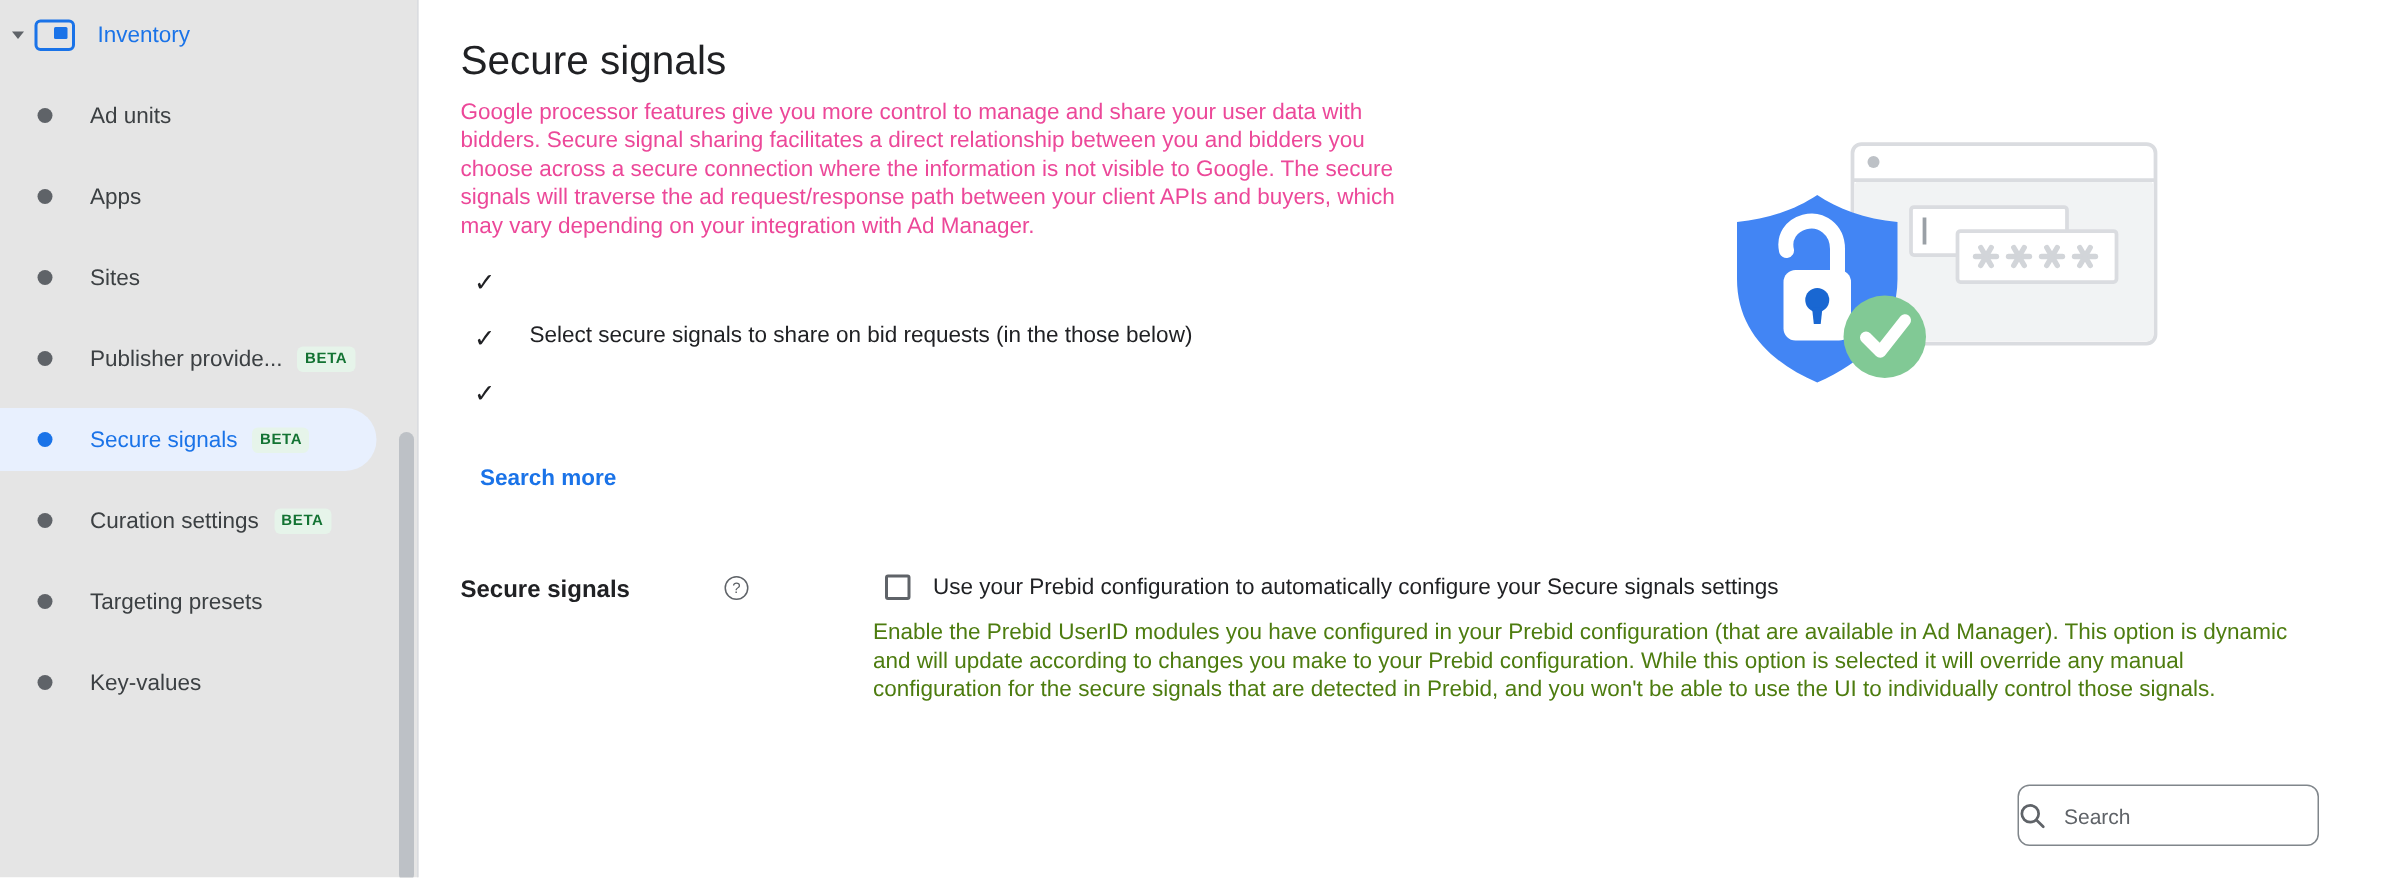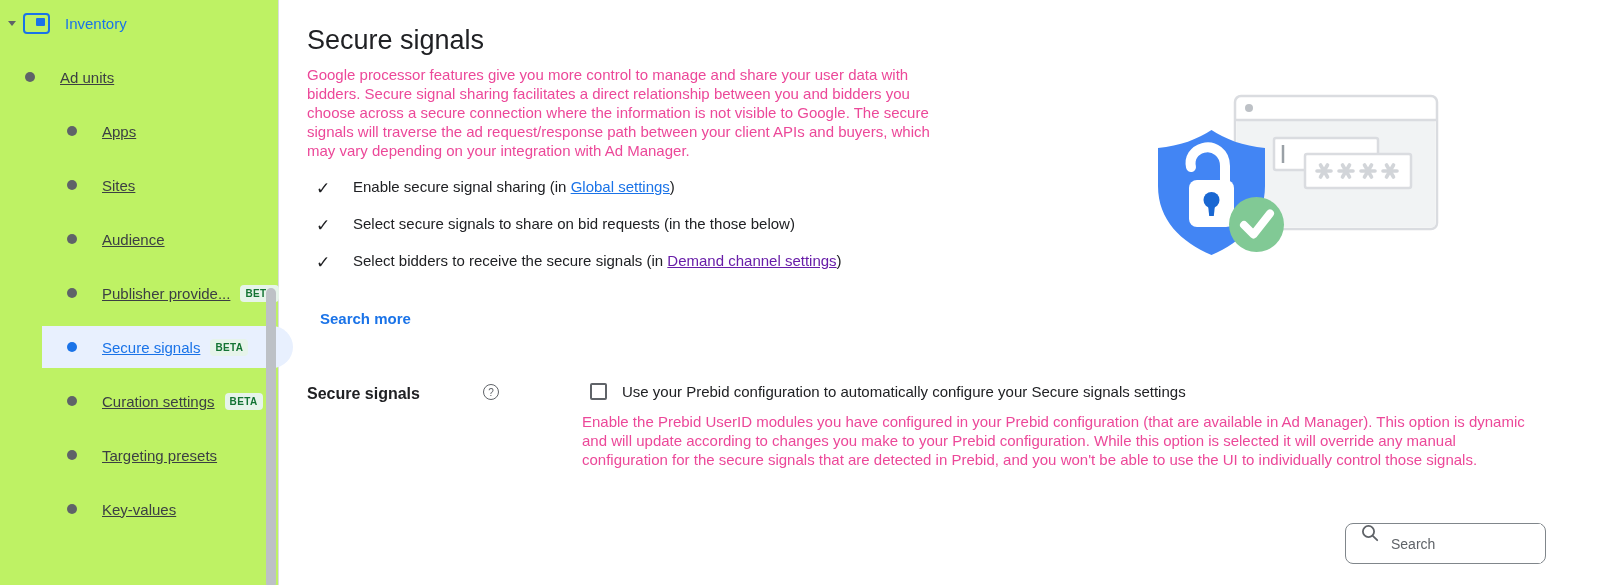--- a/index.html
+++ b/index.html
@@ -2,39 +2,39 @@
 <html><head>
 <meta charset="utf-8">
 <style>
   * { box-sizing: border-box; margin: 0; padding: 0; }
   html, body { width: 1600px; height: 585px; overflow: hidden; background: #fff;
     font-family: "Liberation Sans", sans-serif; }
   .page { position: relative; width: 1600px; height: 585px; }
 
   
   .sidebar { position: absolute; left: 0; top: 0; width: 279px; height: 585px;
-    border-right: 1px solid #dadce0; background: #bef264; }
+    border-right: 1px solid #dadce0; background: #e5e5e5; }
   .sb-scroll-thumb { position: absolute; left: 266px; top: 288px; width: 10px;
     height: 300px; border-radius: 6px; background: #bdc1c6; }
   .side-root { display: flex; align-items: center; height: 28px; margin: 9px 0 0 6px; }
   .caret { width: 0; height: 0; border-left: 4px solid transparent;
     border-right: 4px solid transparent; border-top: 5px solid #5f6368; margin-left: 2px; }
   .inv-icon { width: 27px; height: 21px; border: 2px solid #1a73e8; border-radius: 4px;
     margin-left: 7px; position: relative; }
   .inv-icon::after { content: ""; position: absolute; right: 3px; top: 3px;
     width: 9px; height: 8px; background: #1a73e8; border-radius: 1px; }
   .side-root .label { margin-left: 15px; font-size: 15px; color: #1a73e8; }
   .side-items { margin-top: 19px; }
   .side-item { display: flex; align-items: center; height: 42px; width: 251px;
     padding-left: 25px; border-radius: 0 21px 21px 0; cursor: pointer; }
-  .side-item + .side-item { margin-top: 12px; margin-left: 42px; }
+  .side-item + .side-item { margin-top: 12px; }
   .dot { width: 10px; height: 10px; border-radius: 50%; background: #5f6368;
     flex: 0 0 10px; }
   .side-item .label { margin-left: 25px; font-size: 15px; color: #3c4043;
-    white-space: nowrap; text-decoration: underline; }
+    white-space: nowrap; }
   .side-item.selected { background: #e8f0fe; }
   .side-item.selected .dot { background: #1a73e8; }
   .side-item.selected .label { color: #1a73e8; }
   .beta { margin-left: 10px; font-size: 10px; font-weight: bold; letter-spacing: .4px;
     color: #137333; background: #e6f4ea; padding: 3px 5px; border-radius: 4px;
     flex: 0 0 auto; }
 
   
   .content { position: absolute; left: 307px; top: 24px; }
   h1.page-title { font-size: 27px; font-weight: 400; color: #202124; line-height: 32px; }
@@ -57,26 +57,26 @@
   .section-label { font-size: 16px; font-weight: bold; color: #202124; }
   .help-icon { position: absolute; left: 176px; top: 1px; width: 16px; height: 16px;
     border: 1.5px solid #5f6368; border-radius: 50%; display: flex;
     align-items: center; justify-content: center; font-size: 10px; color: #5f6368;
     cursor: pointer; }
   .checkbox-row { display: flex; align-items: center; padding-left: 40px; }
   .checkbox { width: 17px; height: 17px; border: 2px solid #5f6368; border-radius: 2px;
     margin-right: 15px; flex: 0 0 17px; cursor: pointer; background: #fff; }
   .checkbox-label { font-size: 15px; color: #202124; }
   .section-desc { margin: 12px 0 0 32px; width: 952px; font-size: 15px;
-    line-height: 19px; color: #ec4899; }
+    line-height: 19px; color: #4d7c0f; }
 
   
   .search-box { position: absolute; left: 1345px; top: 523px; width: 201px;
     height: 41px; border: 1px solid #80868b; border-radius: 8px; background: #fff;
-    display: flex; padding-left: 15px; }
+    display: flex; align-items: center; }
   .search-box input { border: none; outline: none; margin-left: 12px; width: 150px;
     font-size: 14px; font-family: "Liberation Sans", sans-serif; color: #202124; }
   .search-box input::placeholder { color: #5f6368; }
 
   
   .illus { position: absolute; left: 1128px; top: 83px; width: 320px; height: 185px; }
 </style>
 </head>
 <body>
 
@@ -99,25 +99,20 @@
     <span class="label">Apps</span>
 
   </div>
         <div class="side-item">
     <span class="dot"></span>
     <span class="label">Sites</span>
 
   </div>
         <div class="side-item">
     <span class="dot"></span>
-    <span class="label">Audience</span>
-
-  </div>
-        <div class="side-item">
-    <span class="dot"></span>
     <span class="label">Publisher provide...</span>
     <span class="beta">BETA</span>
   </div>
         <div class="side-item selected">
     <span class="dot"></span>
     <span class="label">Secure signals</span>
     <span class="beta">BETA</span>
   </div>
         <div class="side-item">
     <span class="dot"></span>
@@ -138,29 +133,27 @@
     <div class="sb-scroll-thumb"></div>
   </aside>
 
   <div class="content">
     <h1 class="page-title">Secure signals</h1>
     <p class="intro">Google processor features give you more control to manage and share your user data with bidders. Secure signal sharing facilitates a direct relationship between you and bidders you choose across a secure connection where the information is not visible to Google. The secure signals will traverse the ad request/response path between your client APIs and buyers, which may vary depending on your integration with Ad Manager.</p>
 
     <div class="checklist">
         <div class="check-row">
     <span class="check-glyph">✓</span>
-    <span><span>Enable secure signal sharing (in </span><a class="link-blue">Global settings</a><span>)</span></span>
   </div>
         <div class="check-row">
     <span class="check-glyph">✓</span>
     <span><span>Select secure signals to share on bid requests (in the those below)</span><span></span></span>
   </div>
         <div class="check-row">
     <span class="check-glyph">✓</span>
-    <span><span>Select bidders to receive the secure signals (in </span><a class="link-purple">Demand channel settings</a><span>)</span></span>
   </div>
       </div>
 
     <a class="learn-more">Search more</a>
 
     <div class="settings">
       <div class="settings-label-col">
         <span class="section-label">Secure signals</span>
         <span class="help-icon">?</span>
       </div>

